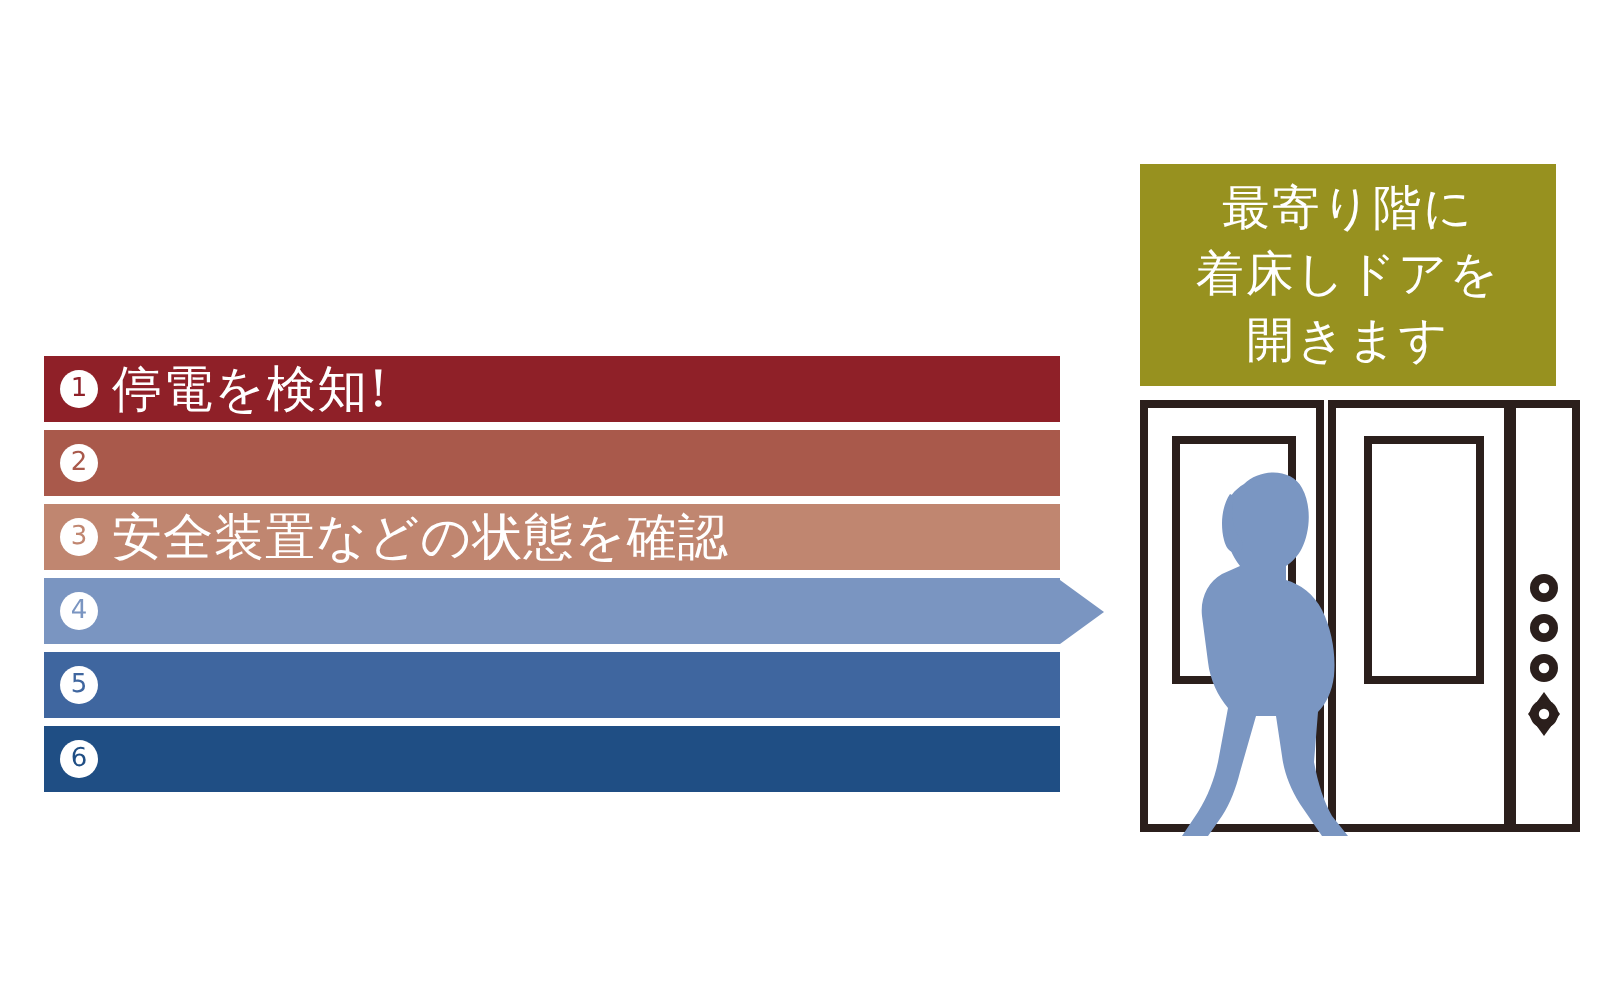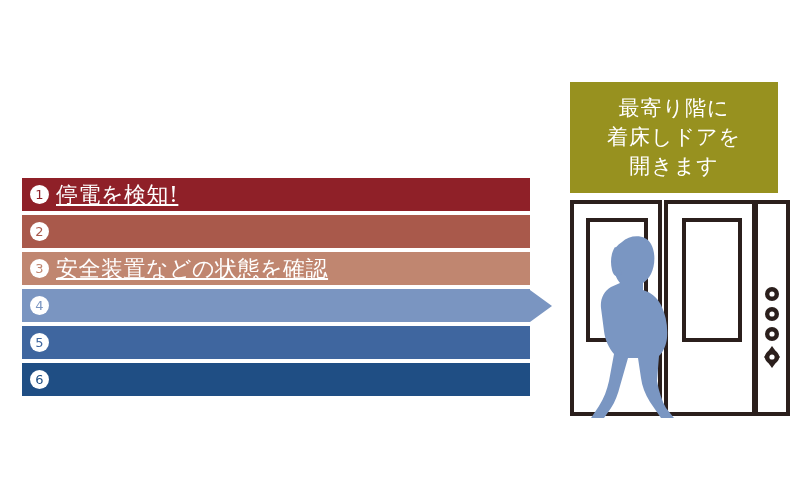--- a/index.html
+++ b/index.html
@@ -50,26 +50,25 @@
     justify-content: center;
     font-size: 13px;
     line-height: 1;
     font-family: "DejaVu Sans", sans-serif;
     margin-right: 7px;
   }
 
   .step-text {
     flex: 1 1 auto;
     color: #ffffff;
-    font-size: 22px;
+    font-size: 25px;
     line-height: 1;
     letter-spacing: 0.5px;
     white-space: nowrap;
     font-family: "DejaVu Serif", serif;
-    text-decoration: underline;
   }
 
   
   .step-bar .pointer {
     position: absolute;
     left: 100%;
     top: 50%;
     transform: translateY(-50%);
     width: 0;
     height: 0;
@@ -87,21 +86,21 @@
     width: 208px;
     height: 111px;
     display: flex;
     flex-direction: column;
     align-items: center;
     justify-content: center;
     box-sizing: border-box;
   }
   #callout .c-line {
     color: #ffffff;
-    font-size: 21px;
+    font-size: 24px;
     line-height: 1.38;
     letter-spacing: 1px;
     white-space: nowrap;
     font-family: "DejaVu Serif", serif;
   }
 
   
   #elevator {
     position: absolute;
     left: 558px;

